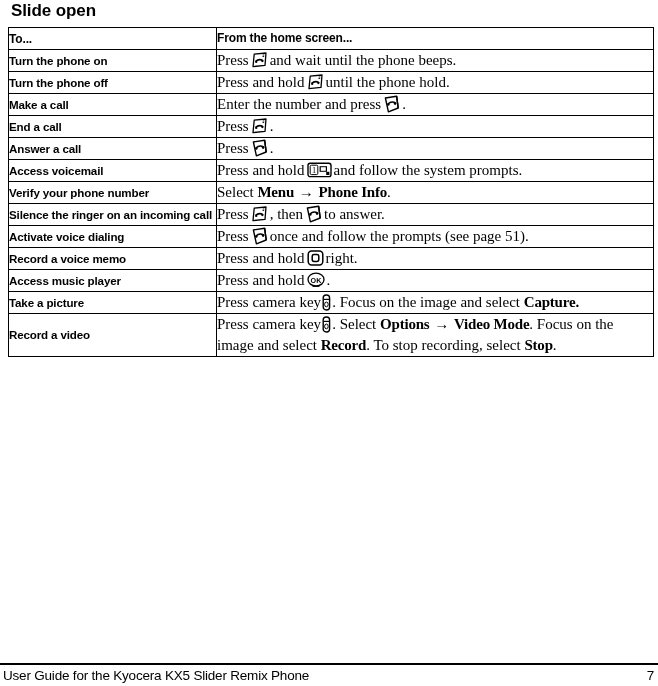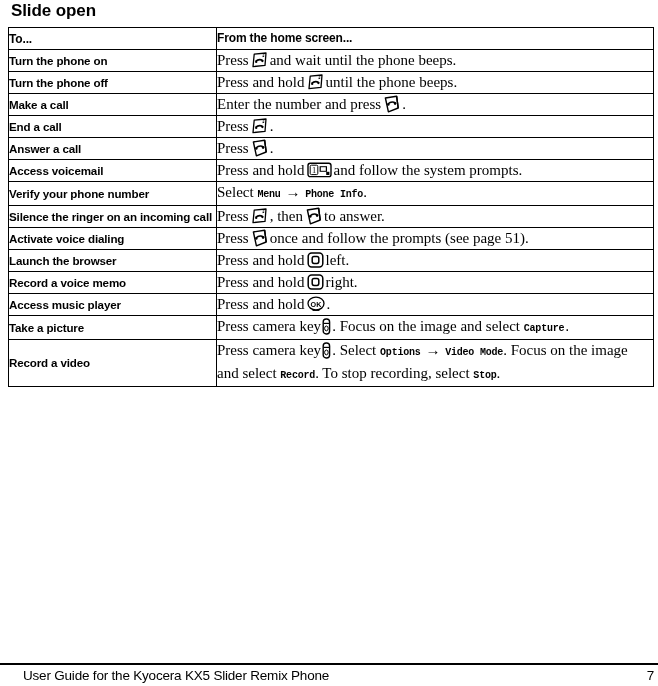--- a/index.html
+++ b/index.html
@@ -65,23 +65,23 @@
     font-size: 12px;
     letter-spacing: -0.15px;
   }
   tr.header-row td.col-how {
     padding-left: 12px;
     padding-top: 7px;
     padding-bottom: 7px;
   }
 
   .ui-term {
-    font-family: Liberation Mono, monospace;
+    font-family: Liberation Serif, serif;
     font-weight: bold;
-    font-size: 10px;
+    font-size: 15px;
     letter-spacing: -0.2px;
     text-align: center;
   }
   .arrow {
     font-family: "Liberation Serif", serif;
     font-size: 15px;
     padding: 0 1px;
   }
 
   
@@ -154,21 +154,20 @@
     width: 658px;
     height: 20px;
     font-family: "Liberation Sans", sans-serif;
     font-size: 13.5px;
     letter-spacing: -0.2px;
   }
   #footer-text {
     position: absolute;
     left: 3px;
     top: 2px;
-    margin-left: 20px;
   }
   #footer-page {
     position: absolute;
     right: 4px;
     top: 2px;
     font-weight: normal;
   }
 </style>
 </head>
 <body>
@@ -195,21 +194,21 @@
     </tr>
 
     <tr>
       <td class="col-to">Turn the phone off</td>
       <td class="col-how"><span>Press and hold</span><span class="key key-end"><svg viewBox="0 0 17 16" width="17" height="16">
               <path d="M3.2 2.2 L15 1 L14 13.4 L2 14.6 Z" fill="#ffffff" stroke="#000" stroke-width="1.3" stroke-linejoin="round"></path>
               <path d="M4.6 9.4 q3.6-3.2 7.4-0.6" fill="none" stroke="#000" stroke-width="1.5"></path>
               <circle cx="5.2" cy="9.9" r="1.15" fill="#000"></circle>
               <circle cx="11.4" cy="9.0" r="1.15" fill="#000"></circle>
               <path d="M11.7 3.1 l1.6-0.2 M11.5 4.6 l1.7-0.2" stroke="#000" stroke-width="0.9"></path>
-            </svg></span><span>until the phone beeps.</span></td>
+            </svg></span><span>until the phone hold.</span></td>
     </tr>
 
     <tr>
       <td class="col-to">Make a call</td>
       <td class="col-how"><span>Enter the number and press</span><span class="key key-send"><svg viewBox="0 0 17 18" width="17" height="18">
               <path d="M2.4 3.0 L13.6 1.2 L15.2 13.0 L5.4 16.8 Z" fill="#ffffff" stroke="#000" stroke-width="1.4" stroke-linejoin="round"></path>
               <path d="M4.9 9.0 q3.8-3.6 7.8-0.8" fill="none" stroke="#000" stroke-width="1.6"></path>
               <circle cx="5.3" cy="9.5" r="1.3" fill="#000"></circle>
               <circle cx="12.1" cy="8.6" r="1.3" fill="#000"></circle>
               <path d="M13.6 1.2 L15.2 13.0" stroke="#000" stroke-width="1.4"></path>
@@ -276,27 +275,20 @@
       <td class="col-to">Activate voice dialing</td>
       <td class="col-how"><span>Press</span><span class="key key-send"><svg viewBox="0 0 17 18" width="17" height="18">
               <path d="M2.4 3.0 L13.6 1.2 L15.2 13.0 L5.4 16.8 Z" fill="#ffffff" stroke="#000" stroke-width="1.4" stroke-linejoin="round"></path>
               <path d="M4.9 9.0 q3.8-3.6 7.8-0.8" fill="none" stroke="#000" stroke-width="1.6"></path>
               <circle cx="5.3" cy="9.5" r="1.3" fill="#000"></circle>
               <circle cx="12.1" cy="8.6" r="1.3" fill="#000"></circle>
               <path d="M13.6 1.2 L15.2 13.0" stroke="#000" stroke-width="1.4"></path>
             </svg></span><span>once and follow the prompts (see page 51).</span></td>
     </tr>
 
-    <tr>
-      <td class="col-to">Launch the browser</td>
-      <td class="col-how"><span>Press and hold</span><span class="key key-nav"><svg viewBox="0 0 17 16" width="17" height="16">
-              <rect x="1.2" y="1" width="14.6" height="14" rx="3.4" ry="3.4" fill="#ffffff" stroke="#000" stroke-width="1.5"></rect>
-              <rect x="5.2" y="4.6" width="6.6" height="6.8" rx="1.8" ry="1.8" fill="#ffffff" stroke="#000" stroke-width="1.5"></rect>
-            </svg></span><span>left.</span></td>
-    </tr>
 
     <tr>
       <td class="col-to">Record a voice memo</td>
       <td class="col-how"><span>Press and hold</span><span class="key key-nav"><svg viewBox="0 0 17 16" width="17" height="16">
               <rect x="1.2" y="1" width="14.6" height="14" rx="3.4" ry="3.4" fill="#ffffff" stroke="#000" stroke-width="1.5"></rect>
               <rect x="5.2" y="4.6" width="6.6" height="6.8" rx="1.8" ry="1.8" fill="#ffffff" stroke="#000" stroke-width="1.5"></rect>
             </svg></span><span>right.</span></td>
     </tr>
 
 

